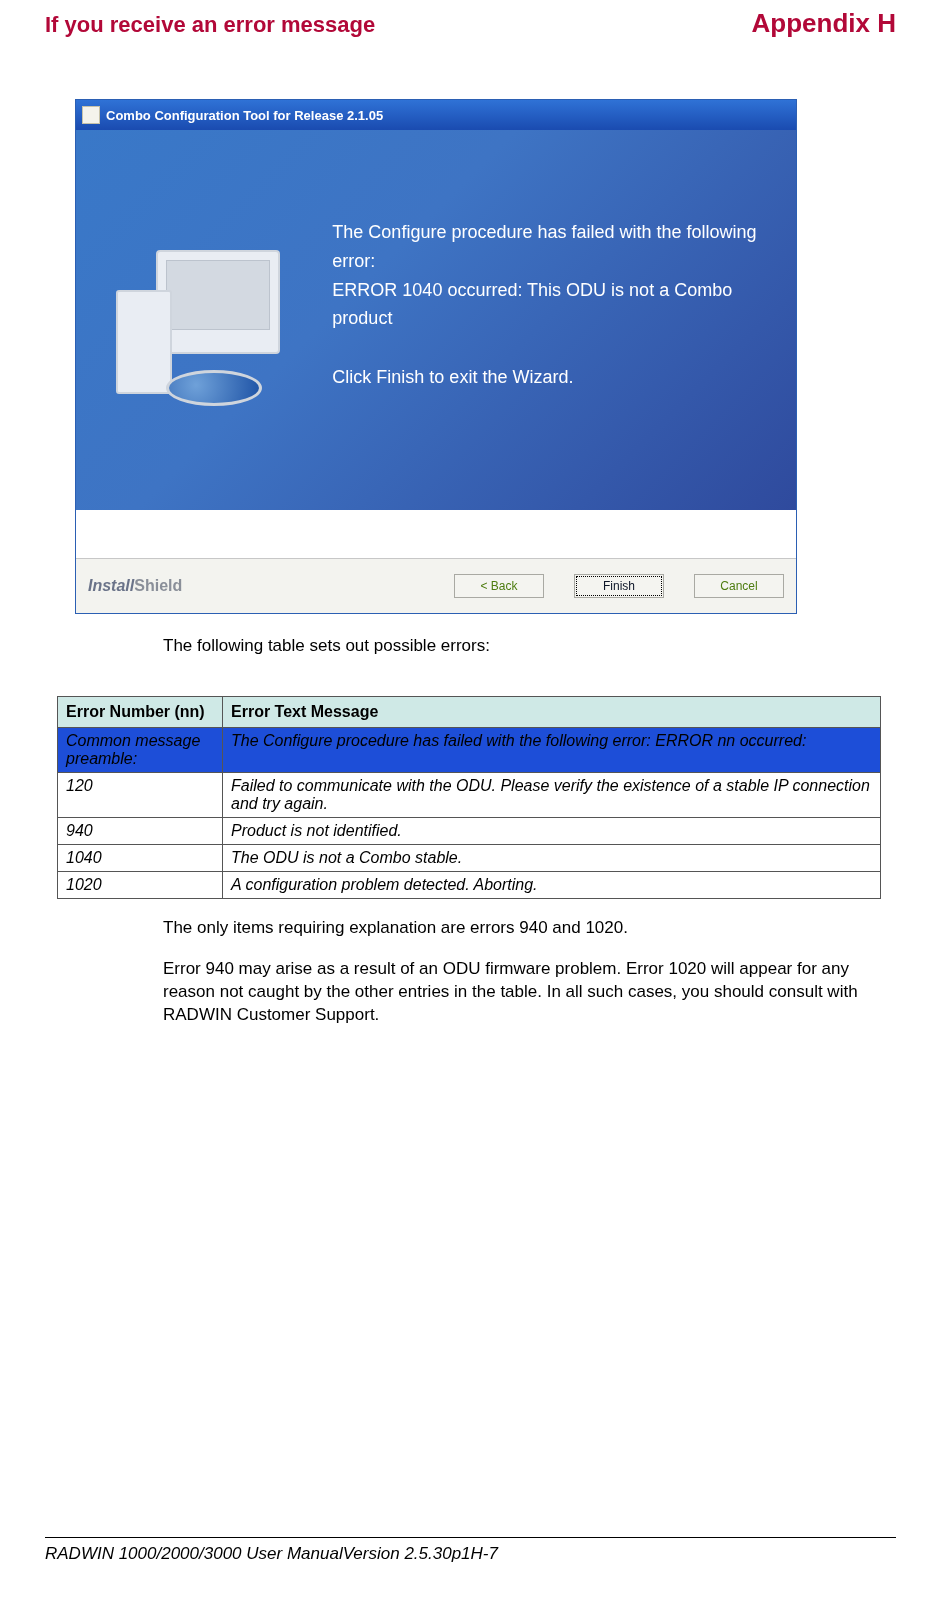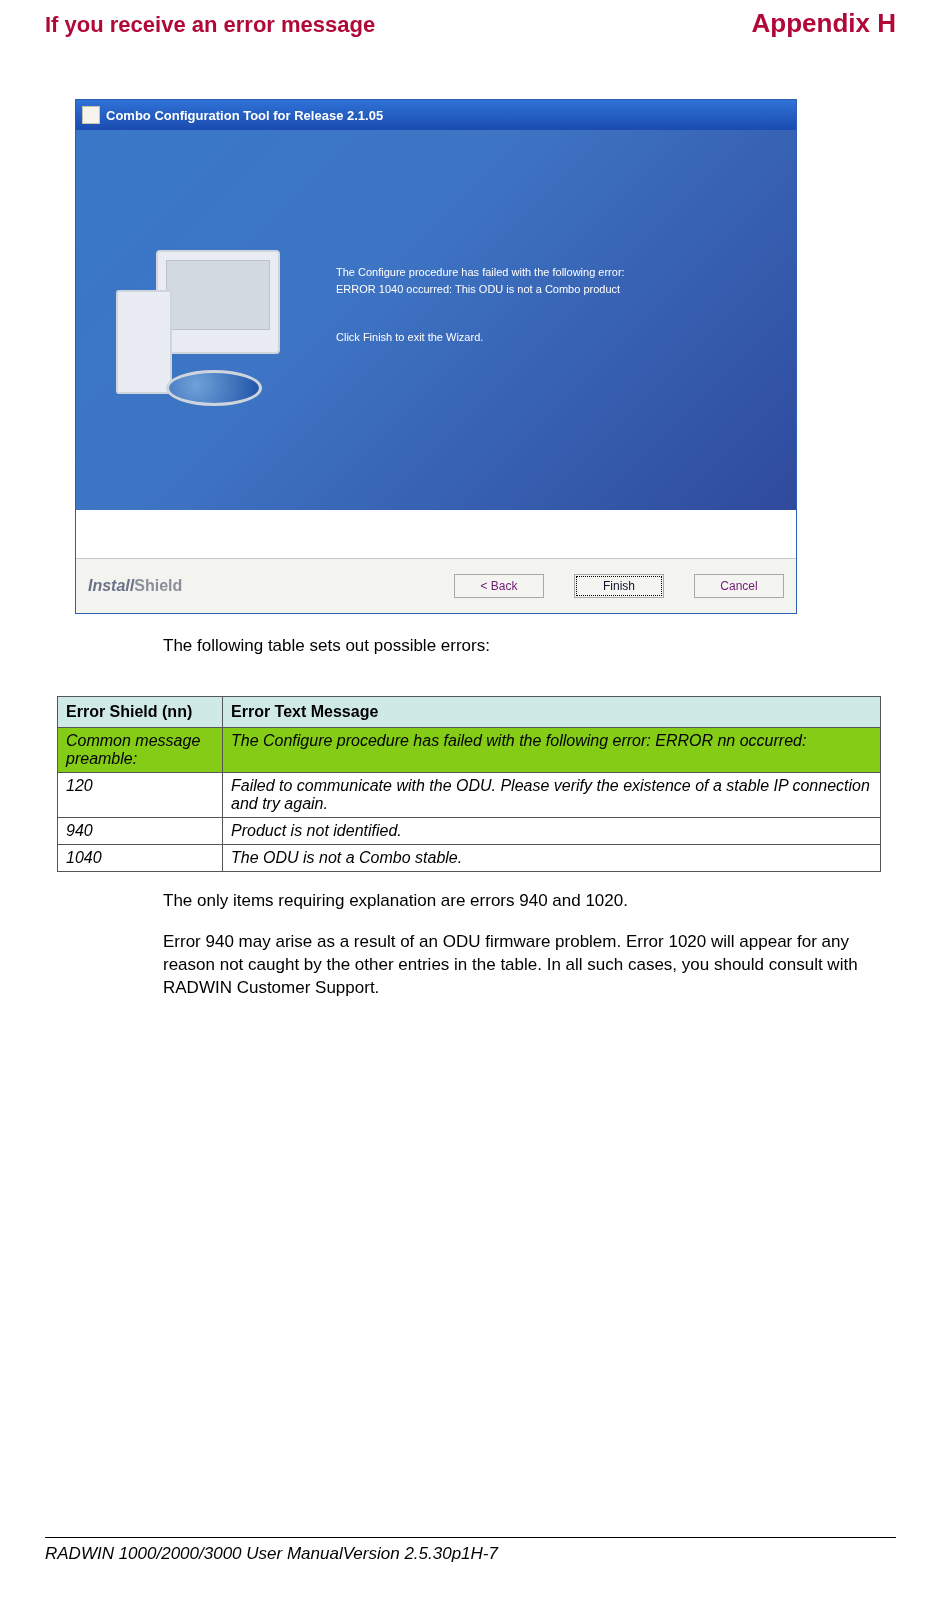--- a/index.html
+++ b/index.html
@@ -108,21 +108,21 @@
     left: 50px;
     top: 150px;
     width: 90px;
     height: 30px;
     background: radial-gradient(circle at 30% 40%, #6fa1d9, #1e53a6);
     border-radius: 50%;
     border: 3px solid #cfd5dd;
   }
   .wiz-msg {
     color: #ffffff;
-    font-size: 11px;
+    font-size: 18px;
     margin-left: 20px;
     line-height: 1.6;
   }
   .wiz-msg p {
     margin: 0 0 30px 0;
   }
   .wiz-footer {
     height: 54px;
     background: #f3f3ef;
     border-top: 1px solid #c7c7c7;
@@ -154,21 +154,21 @@
     background: #f4f4f0;
     border: 1px solid #a9a9a3;
     font-size: 12px;
     font-family: Arial, sans-serif;
     text-align: center;
     line-height: 22px;
     color: #0f172a;
     box-sizing: border-box;
   }
   .btn.disabled {
-    color: #701a75;
+    color: #4d7c0f;
   }
   .btn.finish {
     outline: 1px dotted #000;
     outline-offset: -3px;
   }
   .intro-text {
     font-size: 17px;
     font-family: Verdana, Arial, sans-serif;
     margin: 22px 0 0 118px;
   }
@@ -189,21 +189,21 @@
   .err-table td {
     border: 1px solid #555555;
     padding: 4px 8px;
     vertical-align: top;
     font-style: italic;
   }
   .err-table td.numcol {
     width: 148px;
   }
   .err-table tr.preamble td {
-    background: #84cc16;
+    background: #1d4ed8;
   }
   .body-text {
     font-size: 17px;
     margin: 18px 31px 0 118px;
     line-height: 1.35;
   }
   .footer-area {
     position: absolute;
     left: 45px;
     right: 45px;
@@ -262,40 +262,44 @@
         </div>
       </div>
     </div>
   </div>
 
   <div class="intro-text">The following table sets out possible errors:</div>
 
   <table class="err-table">
     <thead>
       <tr>
-        <th>Error Shield (nn)</th>
+        <th>Error Number (nn)</th>
         <th>Error Text Message</th>
       </tr>
     </thead>
     <tbody>
       <tr class="preamble">
         <td class="numcol">Common message preamble:</td>
         <td>The Configure procedure has failed with the following error: ERROR nn occurred:</td>
       </tr>
       <tr>
         <td class="numcol">120</td>
         <td>Failed to communicate with the ODU. Please verify the existence of a stable IP connection and try again.</td>
       </tr>
       <tr>
         <td class="numcol">940</td>
         <td>Product is not identified.</td>
       </tr>
       <tr>
         <td class="numcol">1040</td>
         <td>The ODU is not a Combo stable.</td>
+      </tr>
+      <tr>
+        <td class="numcol">1020</td>
+        <td>A configuration problem detected. Aborting.</td>
       </tr>
     </tbody>
   </table>
 
   <div class="body-text">The only items requiring explanation are errors 940 and 1020.</div>
   <div class="body-text">Error 940 may arise as a result of an ODU firmware problem. Error 1020 will appear for any reason not caught by the other entries in the table. In all such cases, you should consult with RADWIN Customer Support.</div>
 
   <div class="footer-area">
     <div class="footer-rule"></div>
     <div class="footer-row">

